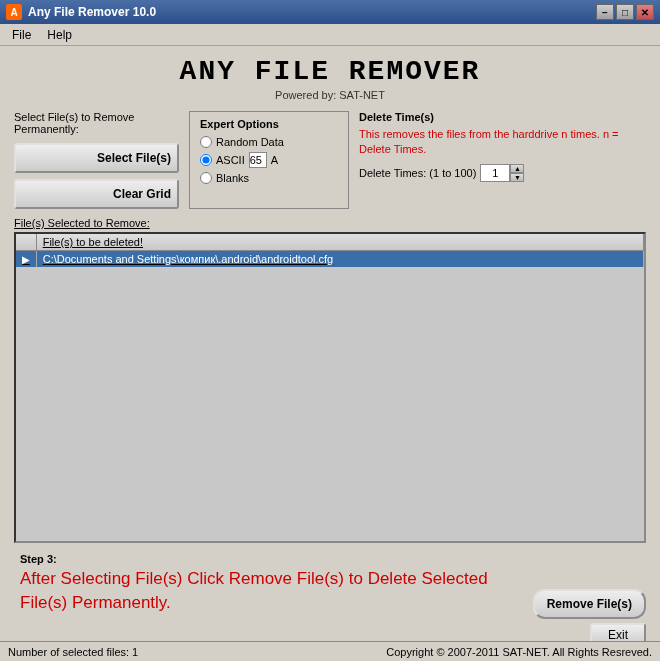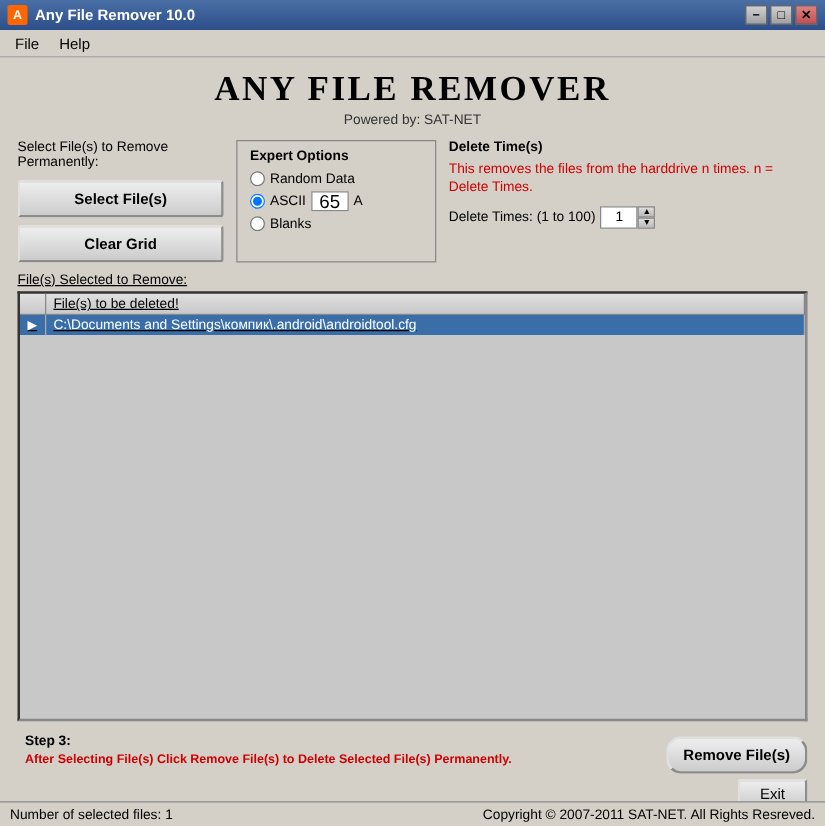--- a/index.html
+++ b/index.html
@@ -84,21 +84,21 @@
       height: calc(661px - 46px);
       display: flex;
       flex-direction: column;
     }
 
     
     .app-title {
       text-align: center;
       font-size: 28px;
       font-weight: 900;
-      font-family: Liberation Serif, serif;
+      font-family: Liberation Mono, monospace;
       letter-spacing: 2px;
       color: #000;
       margin-bottom: 2px;
     }
     .app-subtitle {
       text-align: center;
       font-size: 11px;
       color: #333;
       margin-bottom: 10px;
     }
@@ -124,21 +124,21 @@
     }
 
     .panel-button {
       background: linear-gradient(to bottom, #eeeeee, #cccccc);
       border: 2px outset #e0e0e0;
       border-radius: 3px;
       padding: 6px 6px;
       font-size: 12px;
       font-weight: bold;
       cursor: pointer;
-      text-align: center;
+      text-align: right;
       color: #000;
       min-width: 148px;
     }
 
     
     .middle-panel {
       flex: 1;
       border: 1px solid #888;
       background: #d4d0c8;
       padding: 6px 10px;
@@ -151,26 +151,25 @@
       color: #000;
     }
     .radio-row {
       display: flex;
       align-items: center;
       gap: 4px;
       margin-bottom: 4px;
       font-size: 11px;
     }
     .ascii-input {
-      width: 30px;
+      width: 18px;
       height: 16px;
-      font-size: 15px;
+      font-size: 11px;
       border: 1px solid #888;
       background: white;
-      text-align: center;
     }
     input[type="radio"] {
       width: 12px;
       height: 12px;
       cursor: pointer;
     }
 
     
     .right-panel {
       min-width: 175px;
@@ -280,24 +279,23 @@
       flex: 1;
       padding: 4px 6px;
     }
     .step-label {
       font-size: 11px;
       font-weight: bold;
       color: #000;
       margin-bottom: 2px;
     }
     .step-text {
-      font-size: 10px;
+      font-size: 17px;
       color: #cc0000;
       line-height: 1.4;
-      font-weight: bold;
     }
     .remove-button {
       background: linear-gradient(to bottom, #eeeeee, #cccccc);
       border: 2px outset #e0e0e0;
       border-radius: 12px;
       padding: 6px 12px;
       font-size: 12px;
       font-weight: bold;
       cursor: pointer;
       color: #000;

